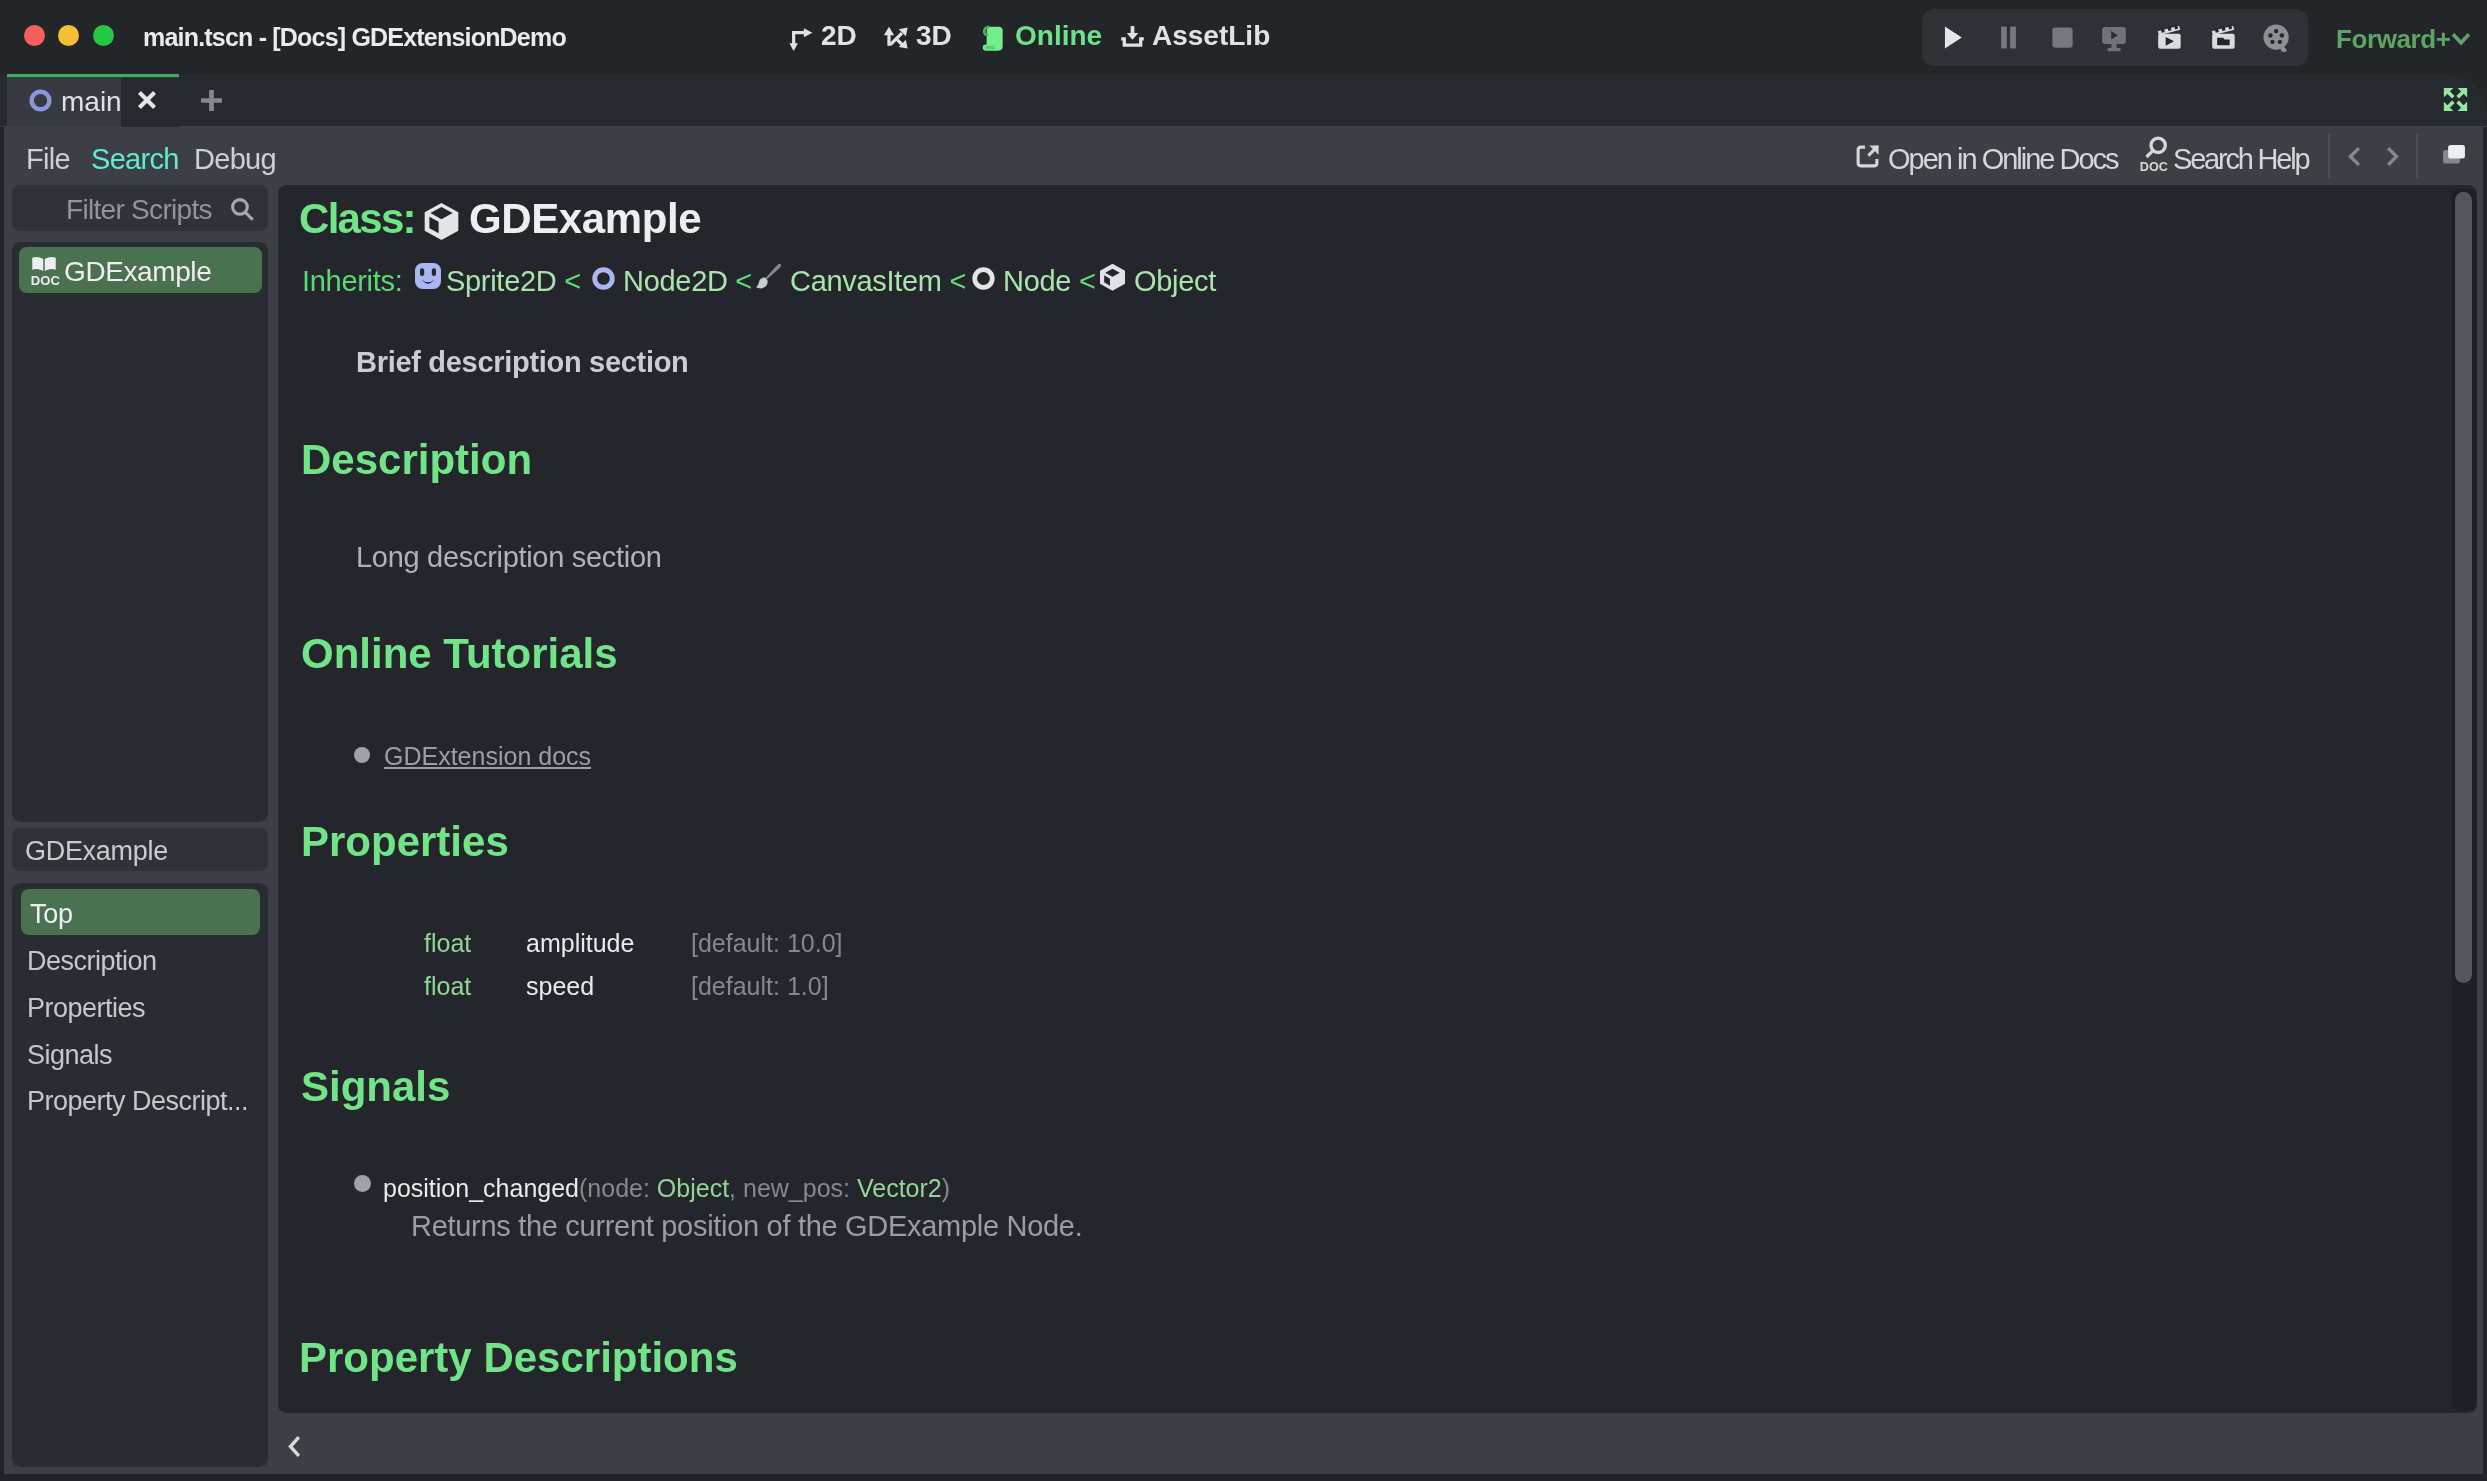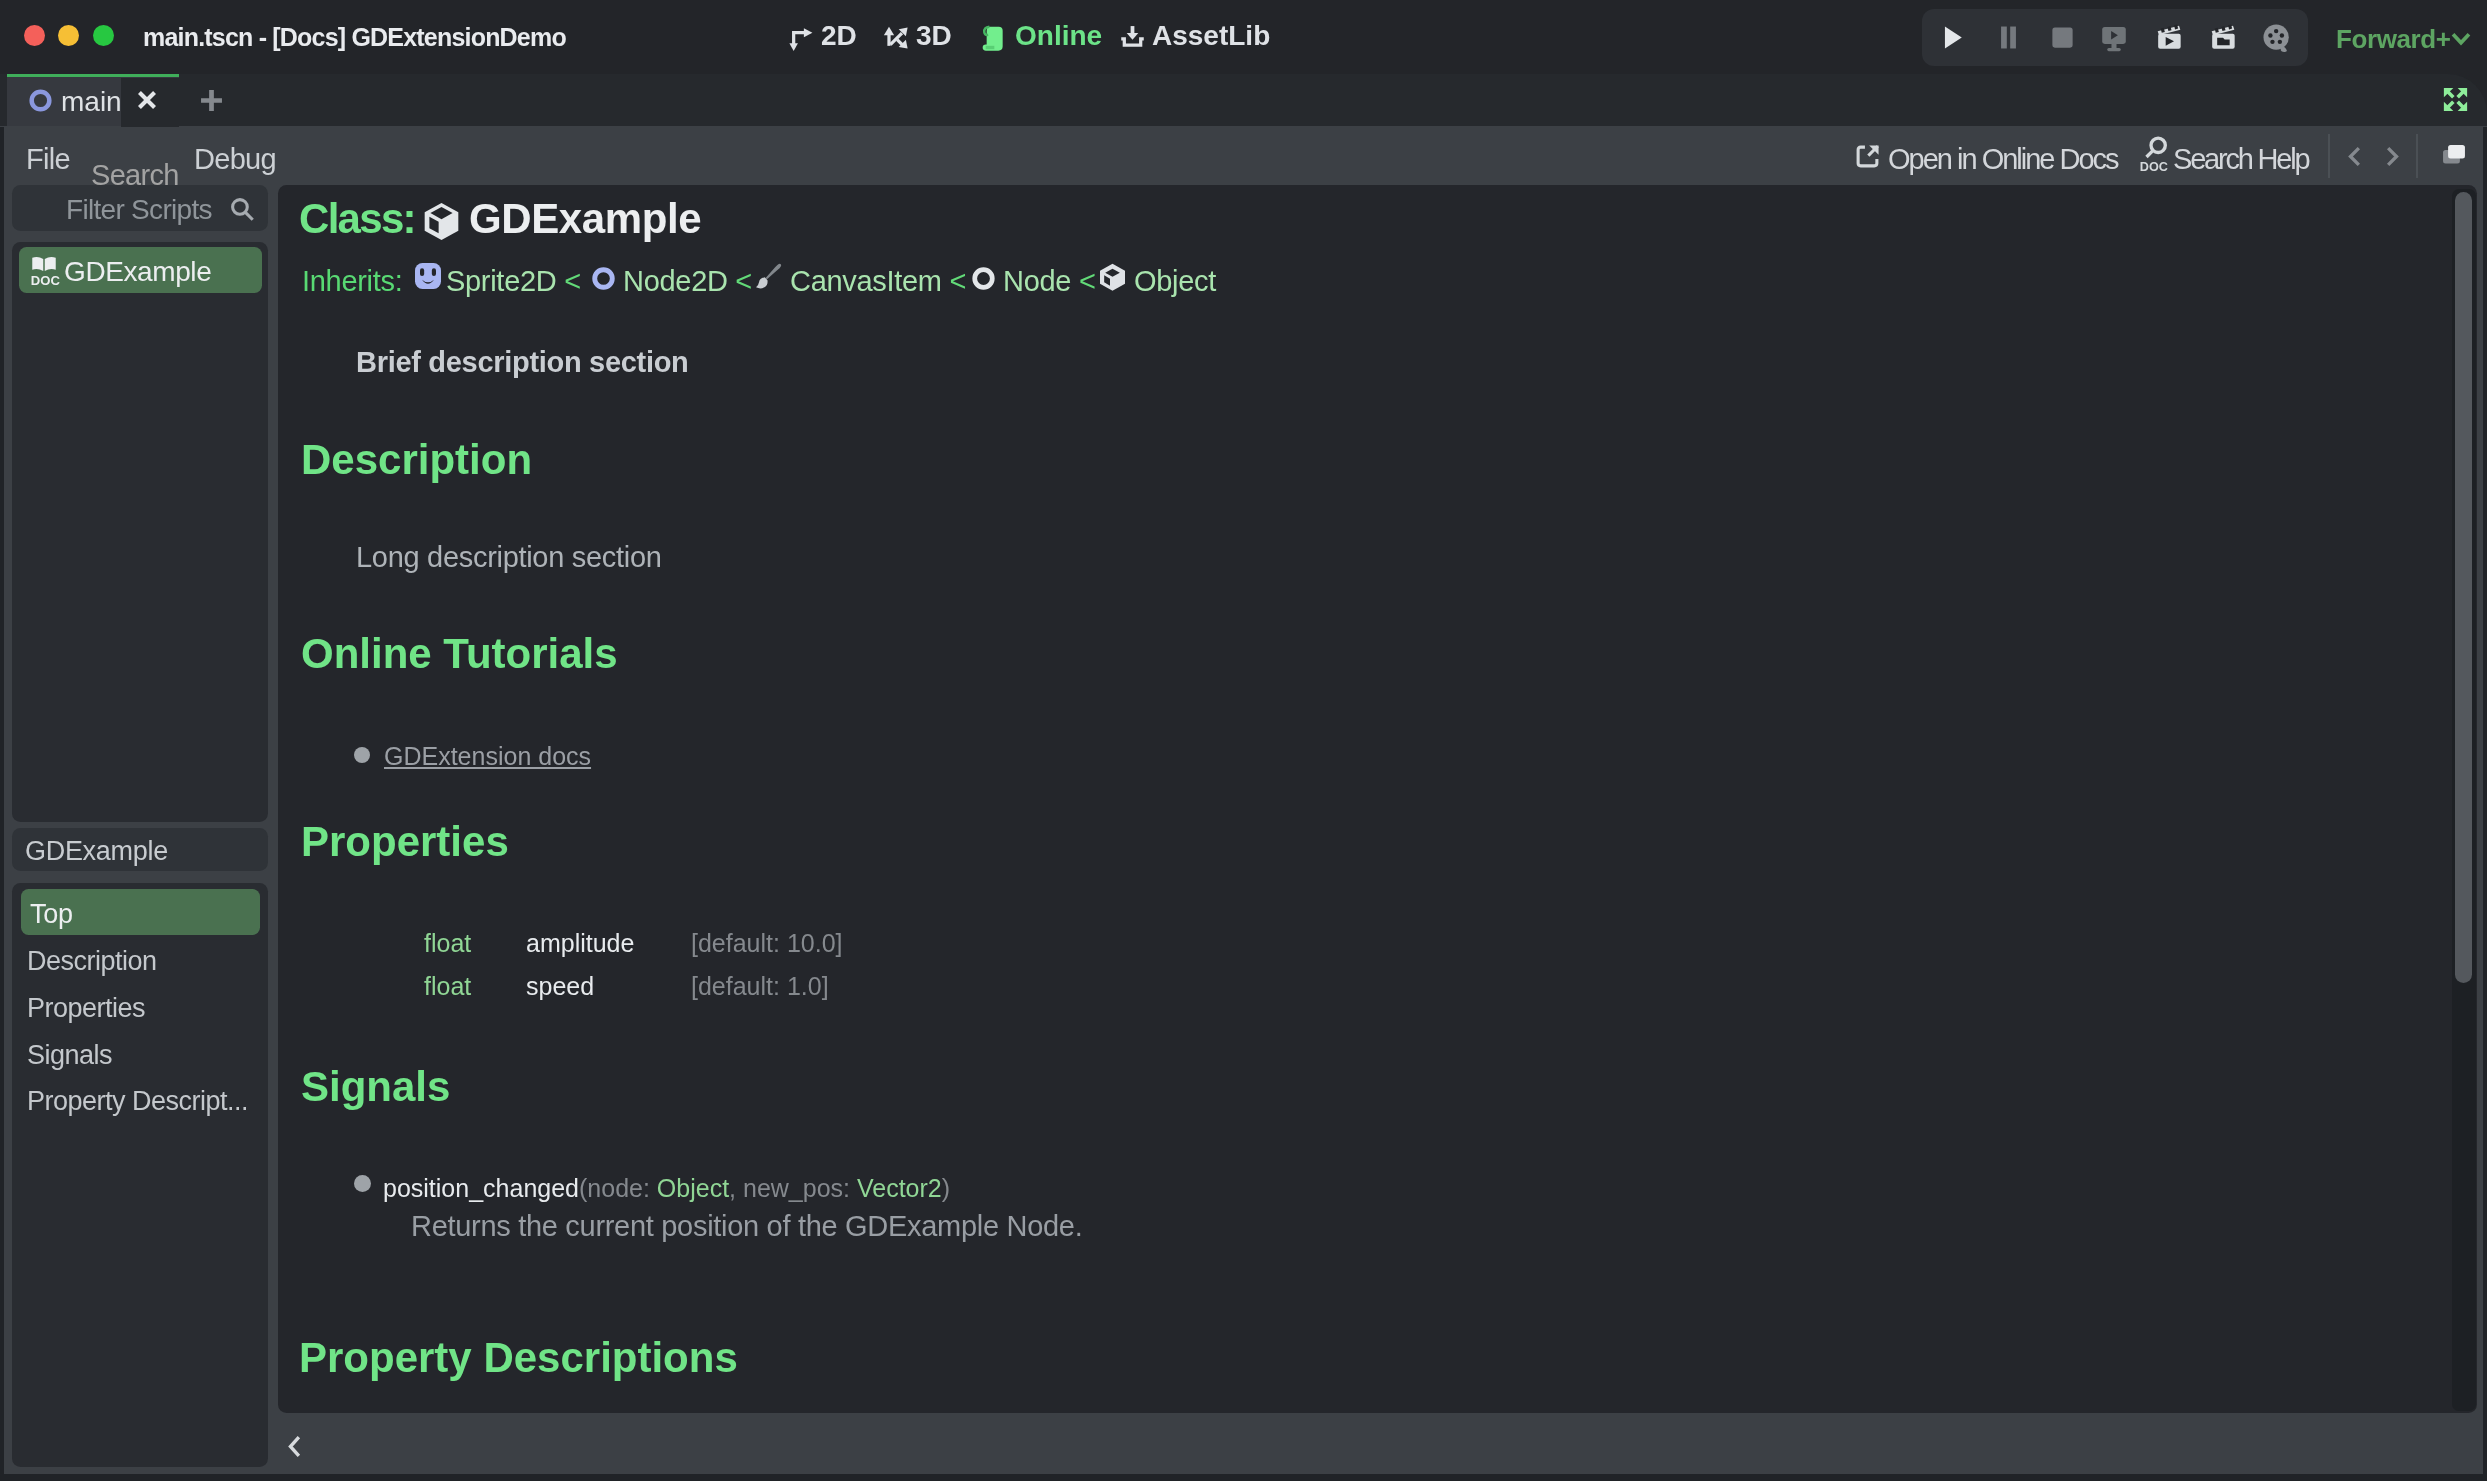--- a/index.html
+++ b/index.html
@@ -136,21 +136,21 @@
         <path d="M12.8 4.6 L11.4 3.2 L8.5 6.1 L9.9 7.5 Z"></path>
       <path d="M1.6 14.4 V9.2 L6.8 14.4 Z"></path>
         <path d="M3.2 11.4 L4.6 12.8 L7.5 9.9 L6.1 8.5 Z"></path>
       <path d="M14.4 14.4 H9.2 L14.4 9.2 Z"></path>
         <path d="M12.8 11.4 L11.4 12.8 L8.5 9.9 L9.9 8.5 Z"></path>
     </g>
   </svg>
 
   <div class="abs" style="left:0;top:127px;width:2487px;height:58px;background:#3c4045;"></div>
   <div class="abs" style="left:26px;top:143px;font-size:29px;letter-spacing:-0.7px;color:#ccd0d4;">File</div>
-  <div class="abs" style="left:91px;top:143px;font-size:29px;letter-spacing:-0.7px;color:#a3a3a3;margin-top:16px;">Search</div>
+  <div class="abs" style="left:91px;top:143px;font-size:29px;letter-spacing:-0.7px;color:#5eead4;">Search</div>
   <div class="abs" style="left:194px;top:143px;font-size:29px;letter-spacing:-0.7px;color:#ccd0d4;">Debug</div>
 
   <svg class="abs" style="left:1853px;top:142px;" width="29" height="29" viewBox="0 0 17 17">
     <path d="M7 3 H4.5 Q3 3 3 4.5 V12.5 Q3 14 4.5 14 H12.5 Q14 14 14 12.5 V10" stroke="#d4d8db" stroke-width="1.8" fill="none"></path>
     <path d="M9 8 L14.5 2.5" stroke="#d4d8db" stroke-width="1.8"></path>
     <path d="M9.5 2 H15 V7.5 Z" fill="#d4d8db"></path>
   </svg>
   <div class="abs" style="left:1888px;top:143px;font-size:29px;letter-spacing:-2px;color:#d3d6da;">Open in Online Docs</div>
   <svg class="abs" style="left:2139px;top:135px;" width="30" height="39" viewBox="0 0 18 23">
     <circle cx="11.5" cy="6" r="4.3" stroke="#d4d8db" stroke-width="2" fill="none"></circle>

